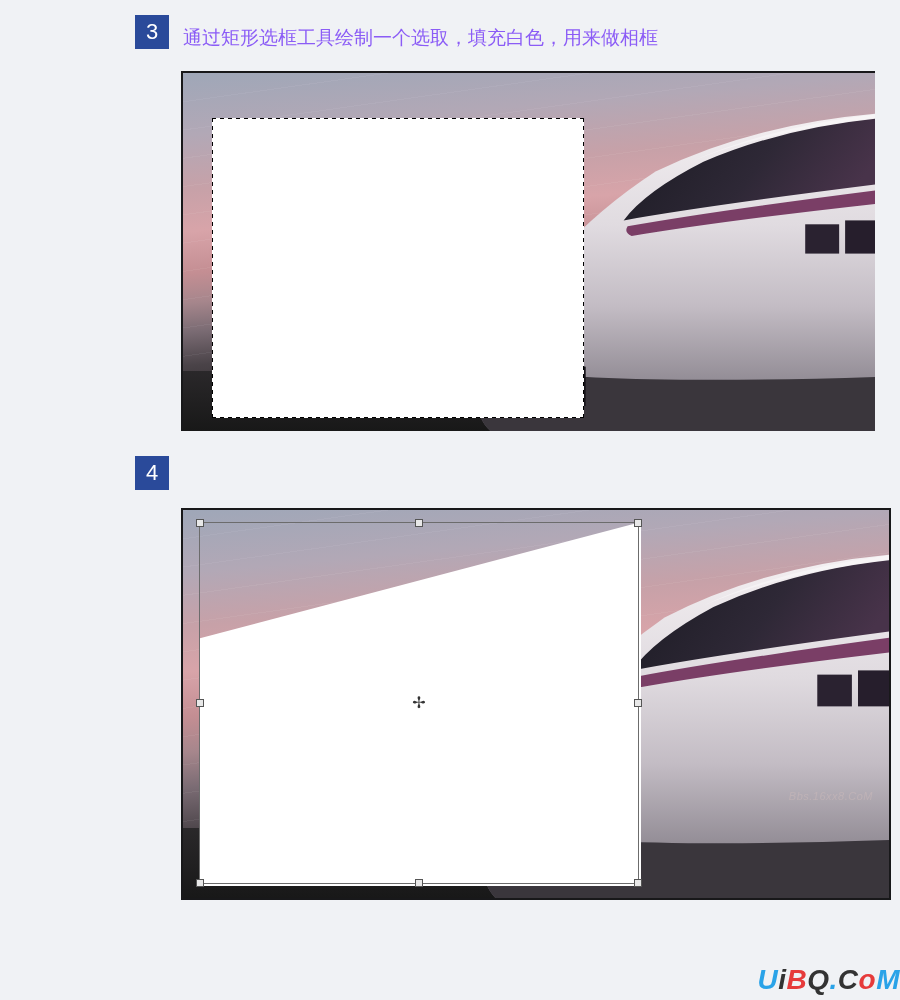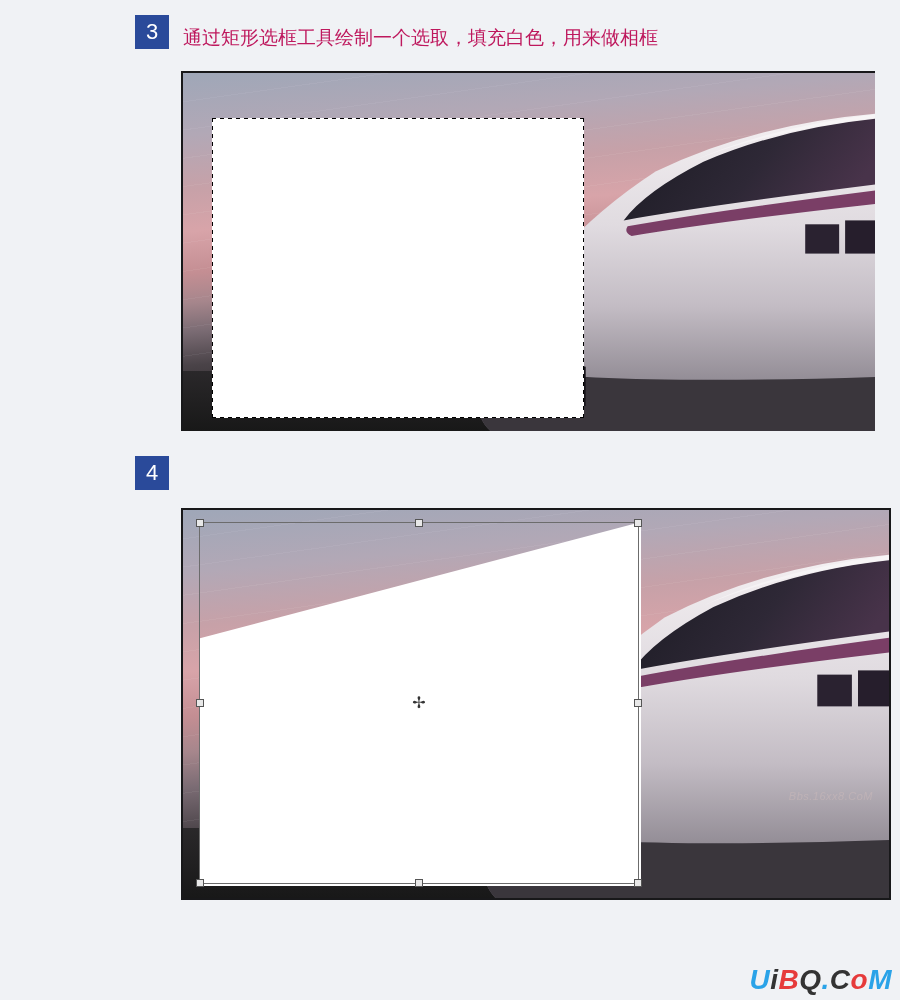--- a/index.html
+++ b/index.html
@@ -26,21 +26,21 @@
     background: #2a4a9a;
     color: #fff;
     font-size: 22px;
     font-weight: 400;
     display: flex;
     align-items: center;
     justify-content: center;
     flex-shrink: 0;
   }
   .step-text {
-    color: #be185d;
+    color: #8b5cf6;
     font-size: 19px;
     line-height: 1.5;
     margin-top: 12px;
   }
   
   #step-3 {
     position: absolute;
     top: 12px;
     left: 135px;
     width: 740px;
@@ -225,21 +225,21 @@
     right: 16px;
     bottom: 96px;
     color: #cdbbbb;
     opacity: 0.5;
     font-size: 11px;
     font-style: italic;
     letter-spacing: 0.5px;
   }
   .watermark-big {
     position: absolute;
-    right: 8px;
+    right: 0;
     bottom: 4px;
     font-size: 28px;
     font-weight: 700;
     font-style: italic;
     letter-spacing: 0.5px;
   }
   .watermark-big .u { color: #2aa3e8; }
   .watermark-big .i { color: #333; }
   .watermark-big .b { color: #e63b3b; }
   .watermark-big .q { color: #333; }

